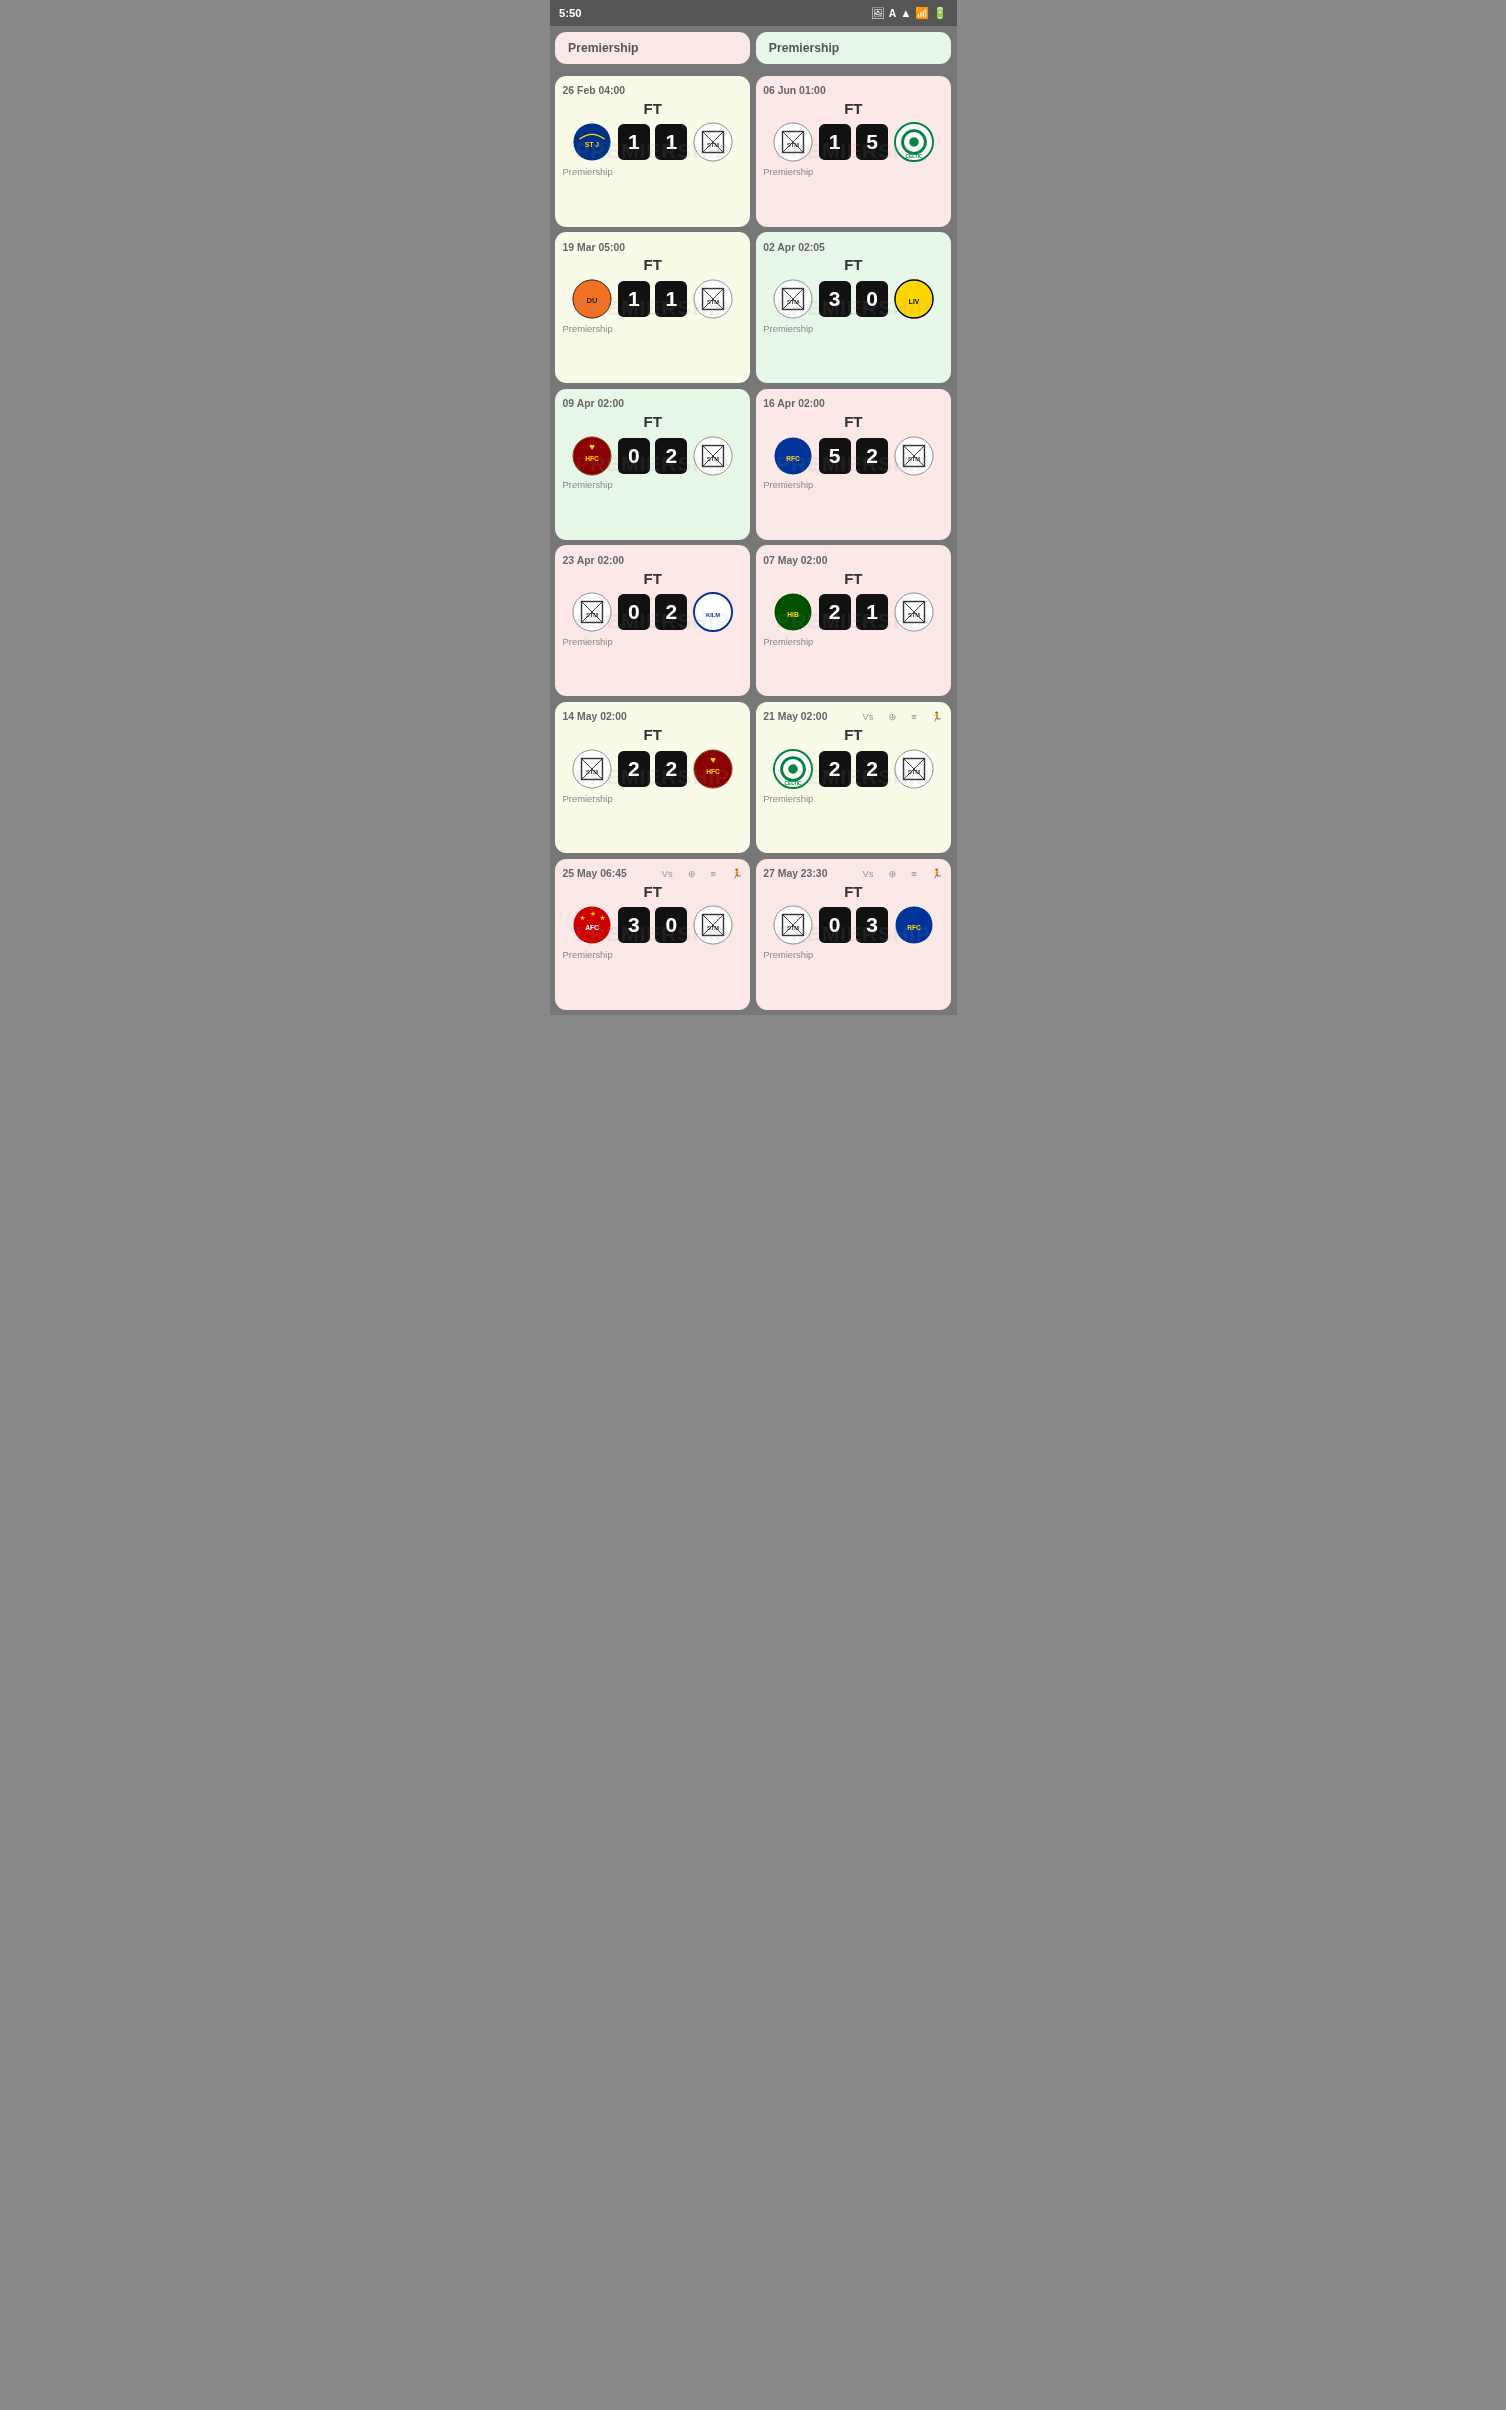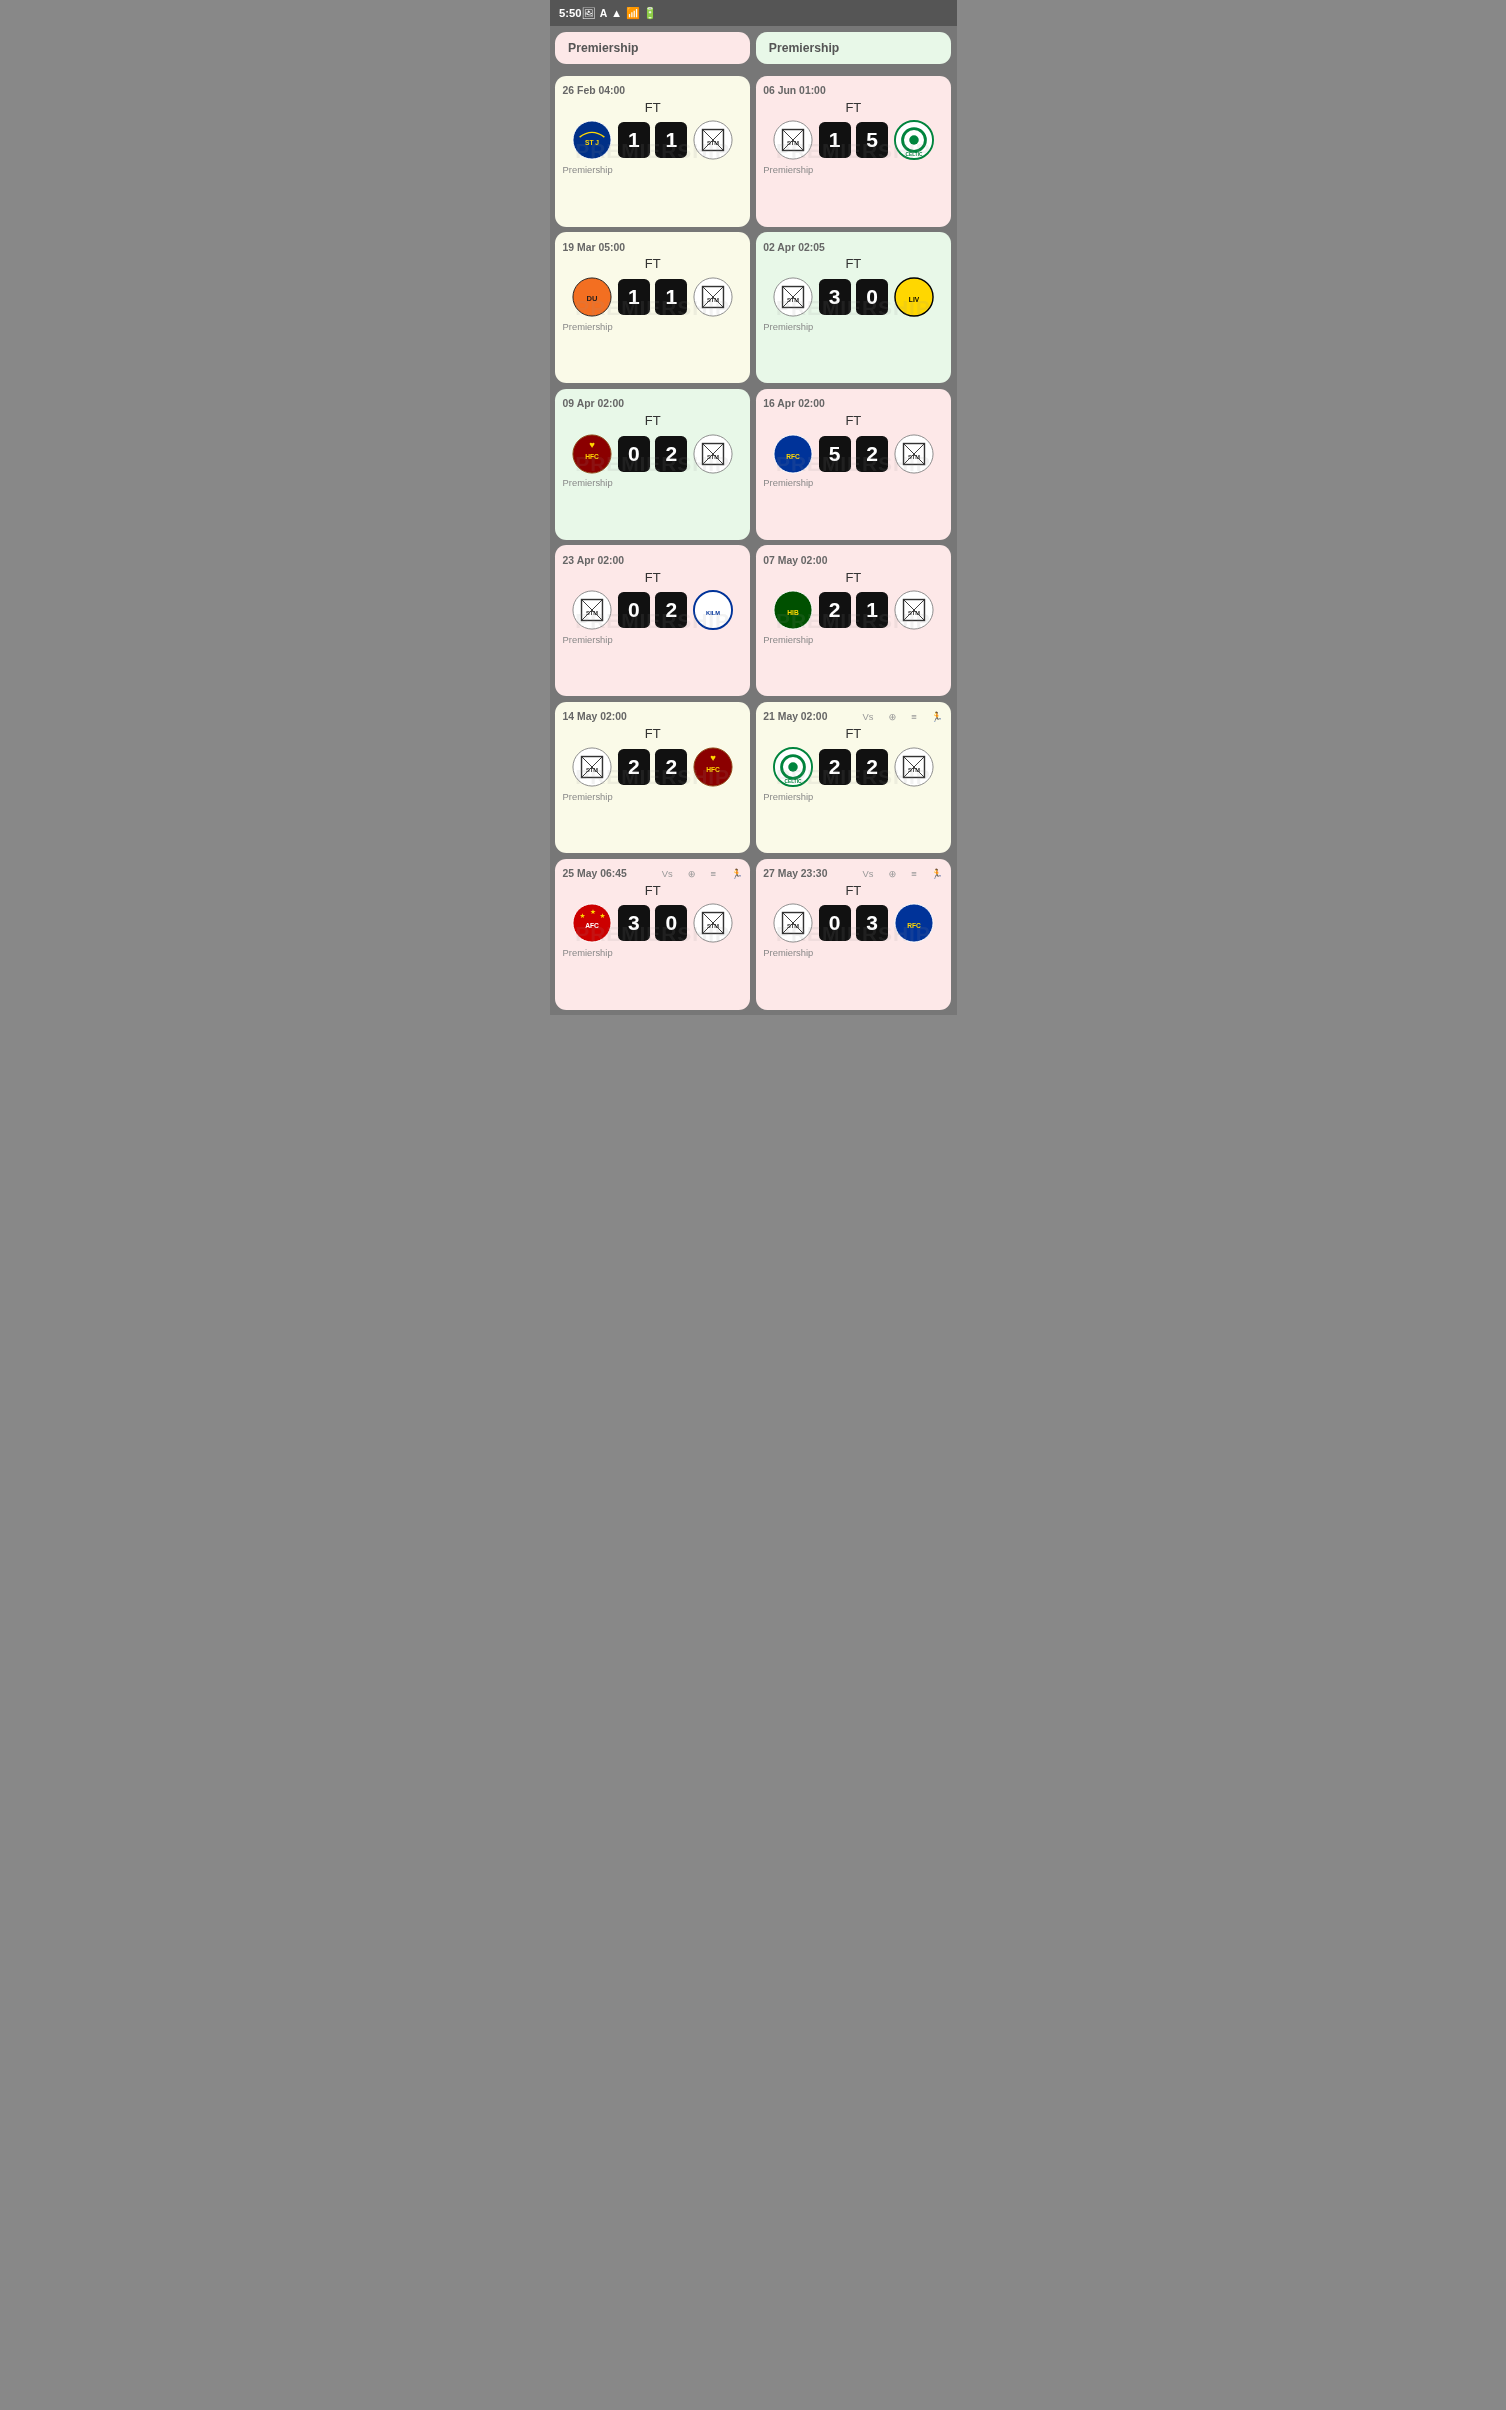--- a/index.html
+++ b/index.html
@@ -8,20 +8,21 @@
       font-family: 'Arial', sans-serif;
       width: 407px;
       margin: 0 auto;
     }
     .status-bar {
       background: #555;
       color: white;
       font-size: 11.3px;
       padding: 3.8px 9.4px;
       display: flex;
+      justify-content: space-between;
       align-items: center;
       height: 26px;
     }
     .status-left { font-weight: bold; }
     .status-right { display: flex; gap: 3.8px; align-items: center; }
     .grid {
       display: grid;
       grid-template-columns: 1fr 1fr;
       gap: 5.6px;
       padding: 5.6px;
@@ -55,22 +56,22 @@
       color: #999;
     }
     .match-row {
       display: flex;
       align-items: center;
       justify-content: center;
       gap: 5.6px;
       margin: 5.6px 0 3.8px 0;
     }
     .ft-label {
-      font-size: 13px;
-      font-weight: normal;
+      font-size: 15px;
+      font-weight: bold;
       color: #333;
       text-align: center;
       margin-bottom: 1.9px;
     }
     .score-box {
       background: #111;
       color: white;
       font-size: 21px;
       font-weight: bold;
       border-radius: 5.6px;

